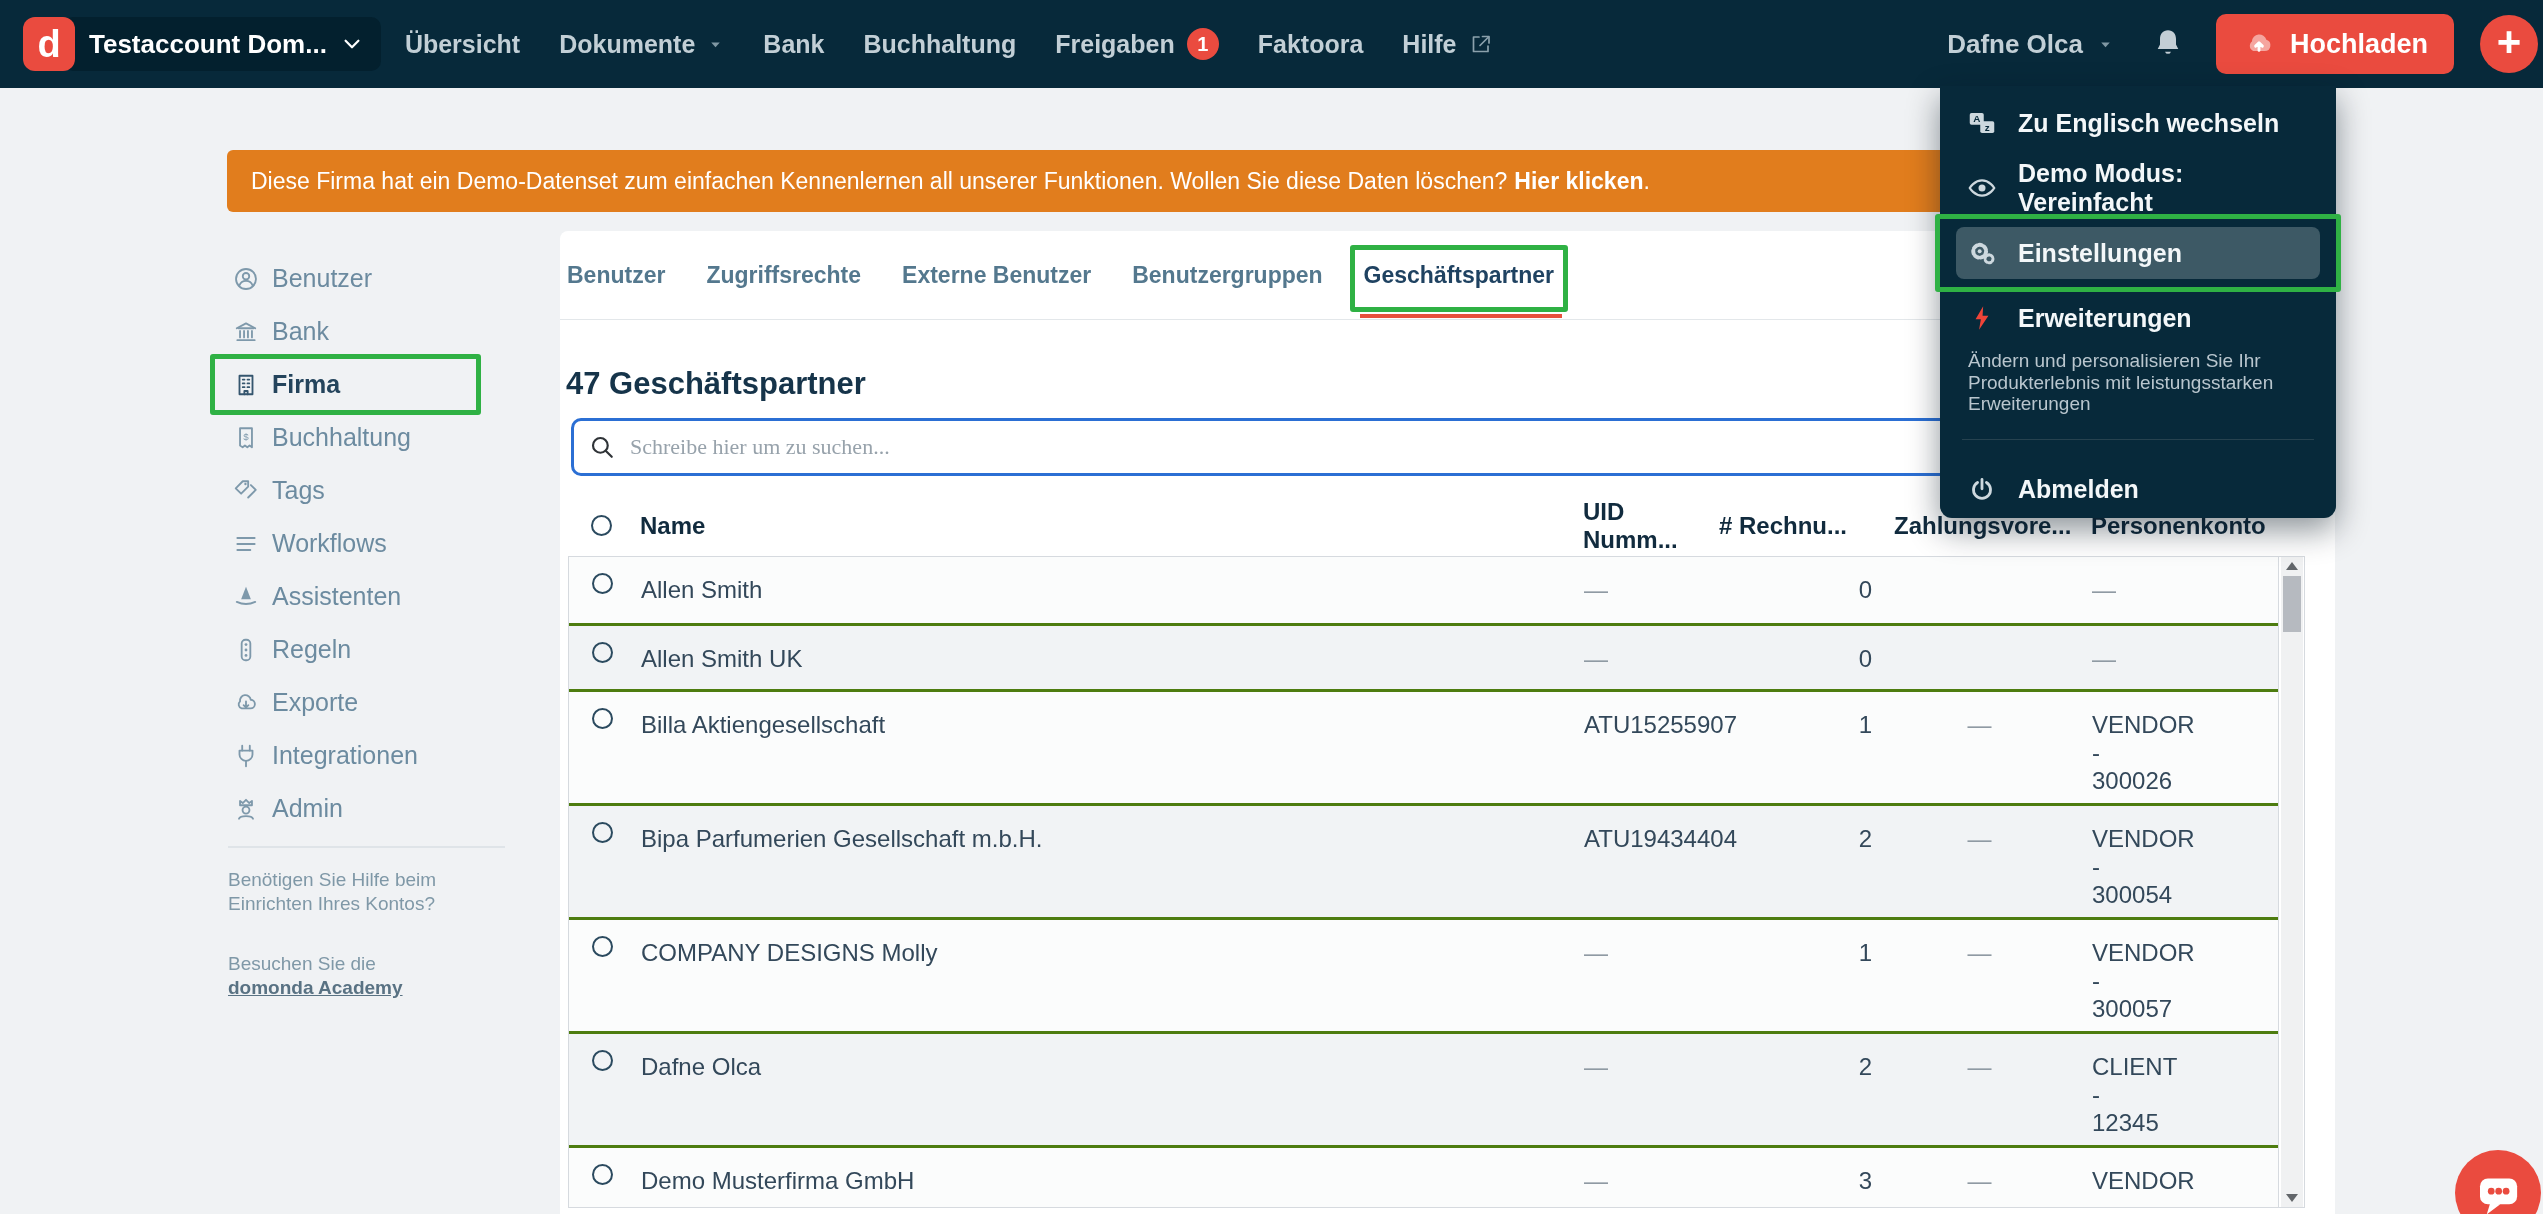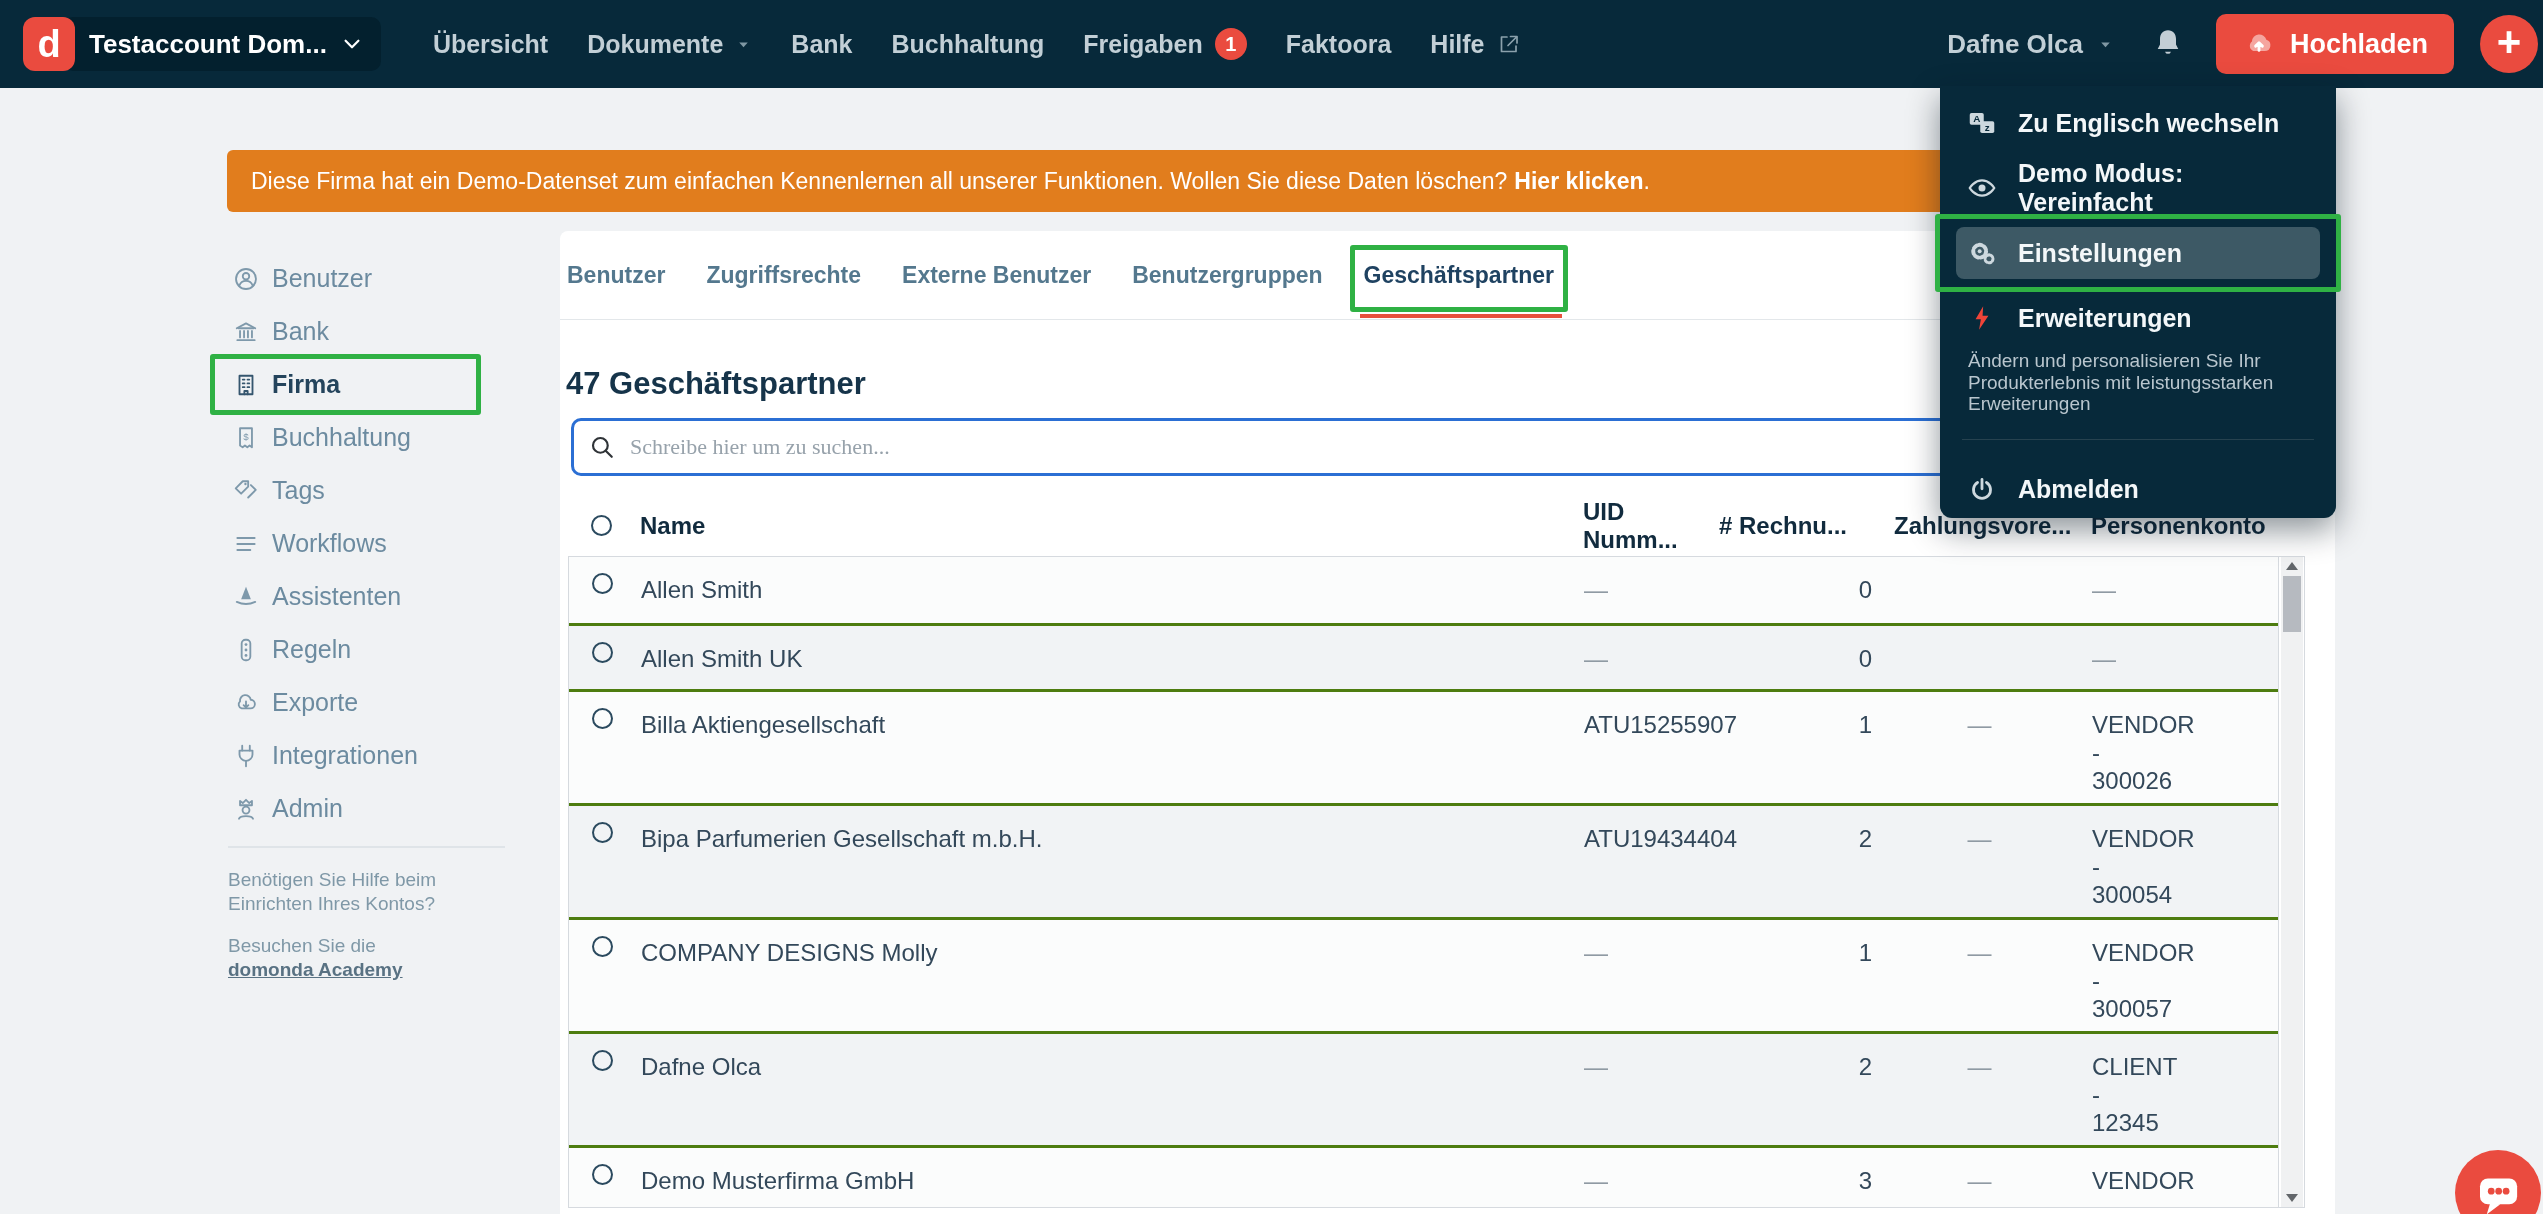--- a/index.html
+++ b/index.html
@@ -17,21 +17,21 @@
   
   .topbar{position:absolute;left:0;top:0;width:100%;height:88px;background:var(--navy);
           display:flex;align-items:center;padding-left:23px;z-index:30;}
   .brand{display:flex;align-items:center;}
   .logo{width:52px;height:54px;background:var(--red);border-radius:12px;color:#fff;
         font-size:38px;font-weight:bold;display:flex;align-items:center;justify-content:center;z-index:2;}
   .company-btn{height:54px;margin-left:-12px;padding:0 18px 0 26px;background:#03202e;border:none;
         border-radius:10px;display:flex;align-items:center;gap:14px;color:#fff;font-size:26px;
         font-weight:bold;font-family:inherit;cursor:pointer;}
   .company-btn .icon{width:22px;height:22px;color:#fff;}
-  .mainnav{display:flex;gap:39px;margin-left:52px;align-items:center;}
+  .mainnav{display:flex;gap:39px;margin-left:24px;align-items:center;}
   .nav-item{color:#c2cfd6;font-size:25px;font-weight:600;display:flex;align-items:center;gap:12px;cursor:pointer;}
   .nav-item .caret{width:17px;height:17px;color:#7f97a3;}
   .nav-item .ext{width:24px;height:24px;color:#8ba1ac;}
   .nav-badge{width:32px;height:32px;border-radius:50%;background:var(--red);color:#fff;font-size:20px;
         font-weight:bold;display:flex;align-items:center;justify-content:center;}
   .topbar-right{margin-left:auto;display:flex;align-items:center;gap:26px;padding-right:5px;}
   .user-trigger{display:flex;align-items:center;gap:14px;color:#c2cfd6;font-size:26px;font-weight:600;
         background:none;border:none;font-family:inherit;cursor:pointer;}
   .user-trigger .caret{width:17px;height:17px;color:#7f97a3;}
   .bell-btn{background:none;border:none;cursor:pointer;}
@@ -50,21 +50,21 @@
 
   
   .sidebar{position:absolute;left:210px;top:252px;width:271px;}
   .side-item{height:53px;display:flex;align-items:center;padding-left:23px;position:relative;
         color:#6c8ba0;font-size:25px;cursor:pointer;}
   .side-item .icon{width:26px;height:26px;margin-right:13px;color:#7e99ab;}
   .side-item.active{color:#24445c;font-weight:bold;}
   .side-item.active .icon{color:#35566e;}
   .sidebar-divider{position:absolute;left:228px;top:846px;width:277px;height:2px;background:#dfe4e8;}
   .sidebar-help{position:absolute;left:228px;top:868px;width:282px;color:#7f98a7;font-size:19px;line-height:24px;}
-  .sidebar-help .visit{margin-top:18px;}
+  .sidebar-help .visit{margin-top:36px;}
   .sidebar-help a{color:#597283;text-decoration:underline;font-weight:bold;cursor:pointer;}
 
   
   .card{position:absolute;left:560px;top:231px;width:1775px;height:983px;background:#fff;
         border-radius:8px 8px 0 0;}
   .tabs-border{position:absolute;left:0;top:88px;width:100%;height:1px;background:#e3e7ea;}
   .tabs{position:absolute;left:7px;top:0;height:89px;display:flex;gap:41px;align-items:center;}
   .tab{position:relative;font-size:23px;font-weight:600;color:#54788e;height:89px;display:flex;
         align-items:center;cursor:pointer;white-space:nowrap;}
   .tab.active{color:#1f4261;}

